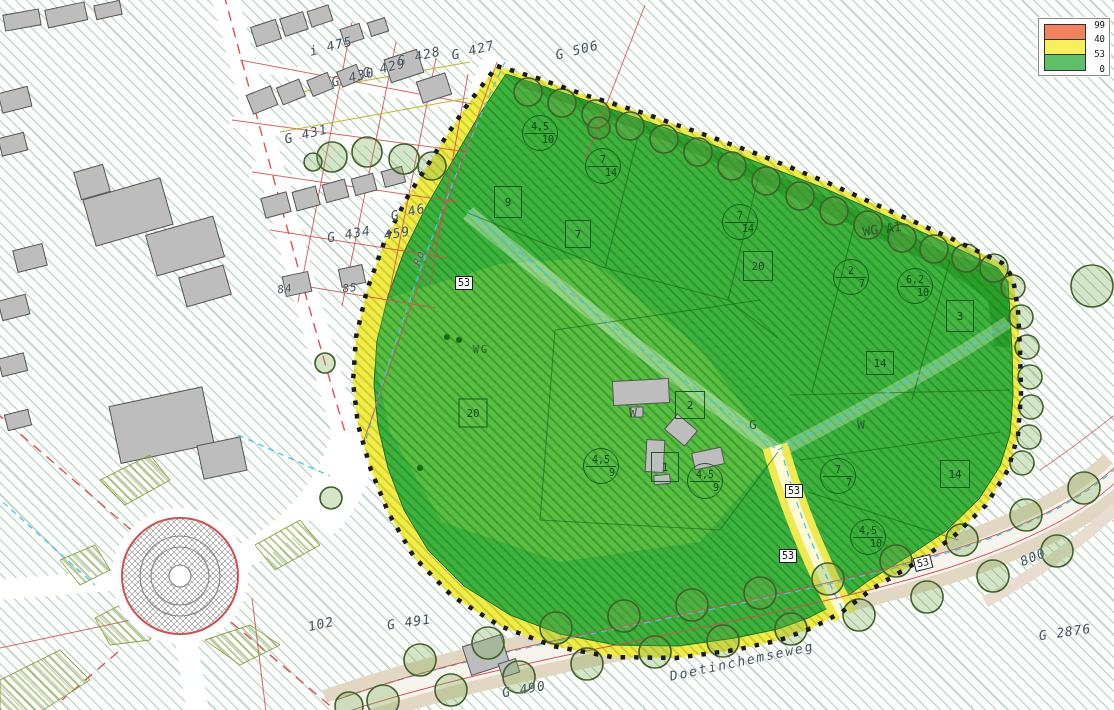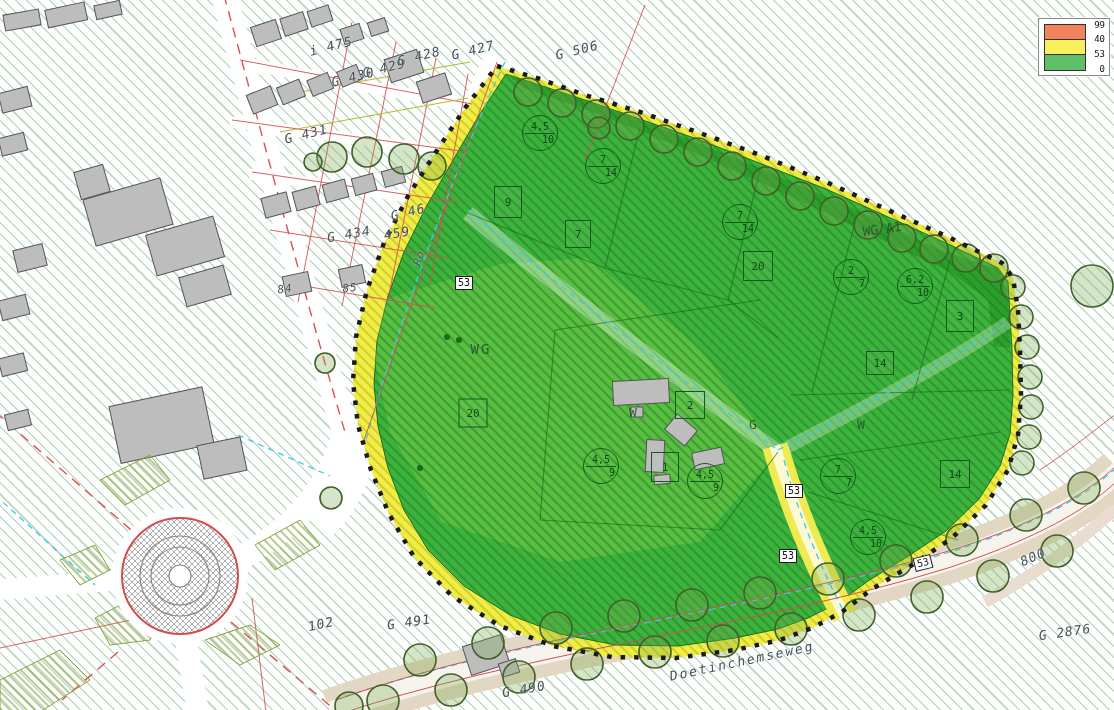--- a/index.html
+++ b/index.html
@@ -12,21 +12,21 @@
   }
   .stage svg{position:absolute;left:0;top:0;}
   .lbl{
     position:absolute;transform:translate(-50%,-50%);
     font-style:italic;font-size:13px;color:#45525c;letter-spacing:1px;white-space:nowrap;
     text-shadow:0 0 2px rgba(255,255,255,.7);
   }
   .lbl.small{font-size:11px;}
   .zone{
     position:absolute;transform:translate(-50%,-50%);
-    font-size:14px;color:#274d2c;opacity:.85;letter-spacing:2px;white-space:nowrap;
+    font-size:10px;color:#274d2c;opacity:.85;letter-spacing:2px;white-space:nowrap;
     font-family:"DejaVu Sans Mono",monospace;
   }
   .zone.tiny{font-size:13px;letter-spacing:0;}
   .marker53{
     position:absolute;transform:translate(-50%,-50%);
     background:#fff;border:1px solid #1a1a1a;color:#111;
     font-size:10px;line-height:12px;padding:0 2px;font-family:"DejaVu Sans Mono",monospace;
   }
   .plotbox{
     position:absolute;transform:translate(-50%,-50%);

